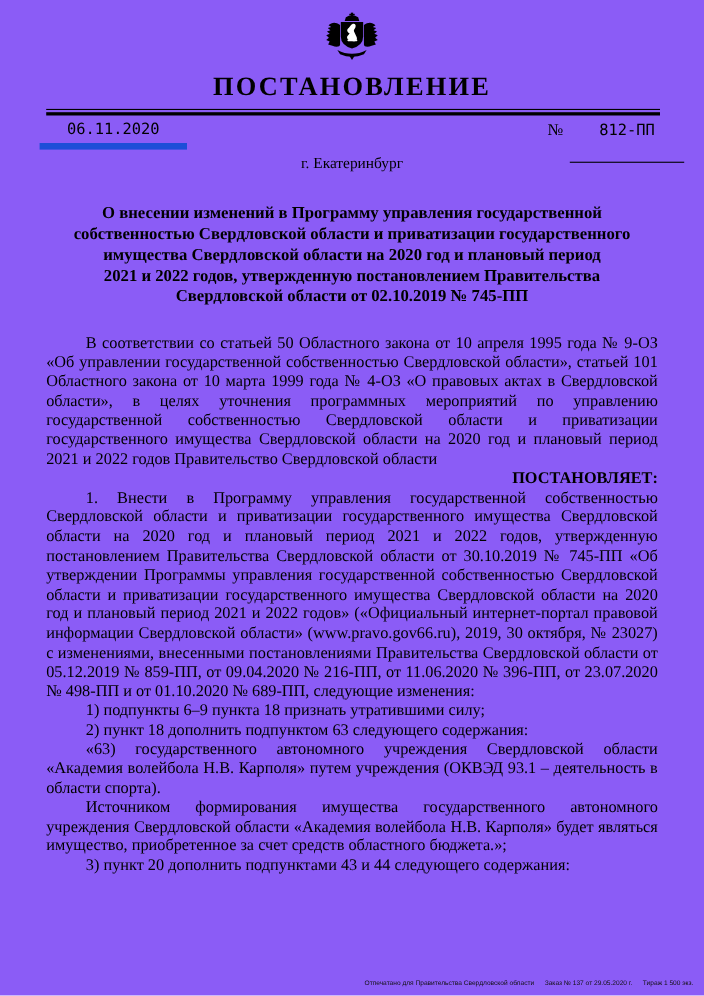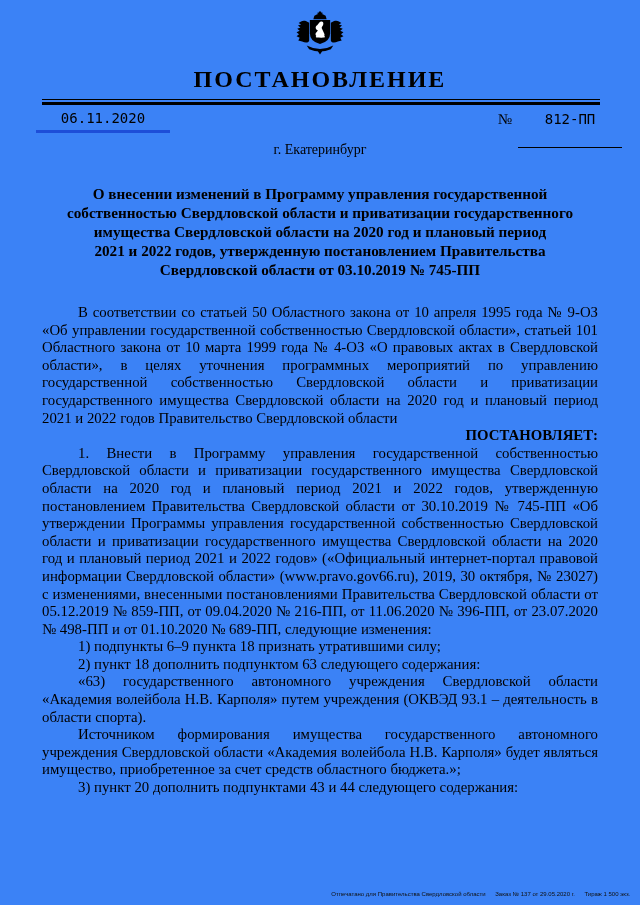--- a/index.html
+++ b/index.html
@@ -1,40 +1,40 @@
 <!DOCTYPE html>
 <html lang="ru"><head>
 <meta charset="utf-8">
 <style>
   html,body{margin:0;padding:0;background:#fff;}
   .page{
     position:relative;
     width:640px;height:905px;
-    background:#3b82f6;color:#000;
+    background:#8b5cf6;color:#000;
     font-family:"Liberation Serif", serif;
     overflow:hidden;
   }
   .emblem{ text-align:center; padding-top:11px; height:52px; }
   .emblem svg{ display:inline-block; }
   .doc-type{
     text-align:center; font-weight:bold; font-size:24px;
     letter-spacing:2px; margin-top:3px; line-height:26px;
   }
   .org{
     text-align:center; font-weight:bold; font-size:16px;
     letter-spacing:1px; word-spacing:10px; margin-top:2px; line-height:20px;
   }
   .rule{ margin:7px 40px 0 42px; }
   .rule .thin{ height:0; border-top:1.5px solid #000; }
   .rule .thick{ height:3px; background:#000; margin-top:2px; }
   .dateline{ position:relative; height:27px; margin-top:4px; }
   .date-box{
     position:absolute; left:36px; top:1px; width:134px;
     text-align:center; font-family:"DejaVu Sans Mono", monospace;
-    font-size:14px; border-bottom:3px solid #1d4ed8; padding-bottom:4px;
+    font-size:14px; border-bottom:6px solid #1d4ed8; padding-bottom:4px;
   }
   .num-wrap{ position:absolute; right:18px; top:1px; }
   .num-sign{ font-family:"Liberation Serif", serif; font-size:15px; margin-right:6px; }
   .num-box{
     display:inline-block; width:104px; text-align:center;
     border-bottom:1px solid #000; font-family:"DejaVu Sans Mono", monospace;
     font-size:14px; padding-bottom:20px;
   }
   .city{ text-align:center; font-size:14px; margin-top:4px; line-height:19px; }
   .subject{
@@ -99,21 +99,21 @@
     </div>
   </div>
 
   <div class="city">г. Екатеринбург</div>
 
   <div class="subject">
     <div>О внесении изменений в Программу управления государственной</div>
     <div>собственностью Свердловской области и приватизации государственного</div>
     <div>имущества Свердловской области на 2020 год и плановый период</div>
     <div>2021 и 2022 годов, утвержденную постановлением Правительства</div>
-    <div>Свердловской области от 03.10.2019 № 745-ПП</div>
+    <div>Свердловской области от 02.10.2019 № 745-ПП</div>
   </div>
 
   <div class="bodytext">
     <div class="p">В соответствии со статьей 50 Областного закона от 10 апреля 1995 года № 9-ОЗ «Об управлении государственной собственностью Свердловской области», статьей 101 Областного закона от 10 марта 1999 года № 4-ОЗ «О правовых актах в Свердловской области», в целях уточнения программных мероприятий по управлению государственной собственностью Свердловской области и приватизации государственного имущества Свердловской области на 2020 год и плановый период 2021 и 2022 годов Правительство Свердловской области</div>
     <div class="p bold-head">ПОСТАНОВЛЯЕТ:</div>
     <div class="p">1. Внести в Программу управления государственной собственностью Свердловской области и приватизации государственного имущества Свердловской области на 2020 год и плановый период 2021 и 2022 годов, утвержденную постановлением Правительства Свердловской области от 30.10.2019 № 745-ПП «Об утверждении Программы управления государственной собственностью Свердловской области и приватизации государственного имущества Свердловской области на 2020 год и плановый период 2021 и 2022 годов» («Официальный интернет-портал правовой информации Свердловской области» (www.pravo.gov66.ru), 2019, 30 октября, № 23027) с изменениями, внесенными постановлениями Правительства Свердловской области от 05.12.2019 № 859-ПП, от 09.04.2020 № 216-ПП, от 11.06.2020 № 396-ПП, от 23.07.2020 № 498-ПП и от 01.10.2020 № 689-ПП, следующие изменения:</div>
     <div class="p">1) подпункты 6–9 пункта 18 признать утратившими силу;</div>
     <div class="p">2) пункт 18 дополнить подпунктом 63 следующего содержания:</div>
     <div class="p">«63) государственного автономного учреждения Свердловской области «Академия волейбола Н.В. Карполя» путем учреждения (ОКВЭД 93.1 – деятельность в области спорта).</div>
     <div class="p">Источником формирования имущества государственного автономного учреждения Свердловской области «Академия волейбола Н.В. Карполя» будет являться имущество, приобретенное за счет средств областного бюджета.»;</div>

